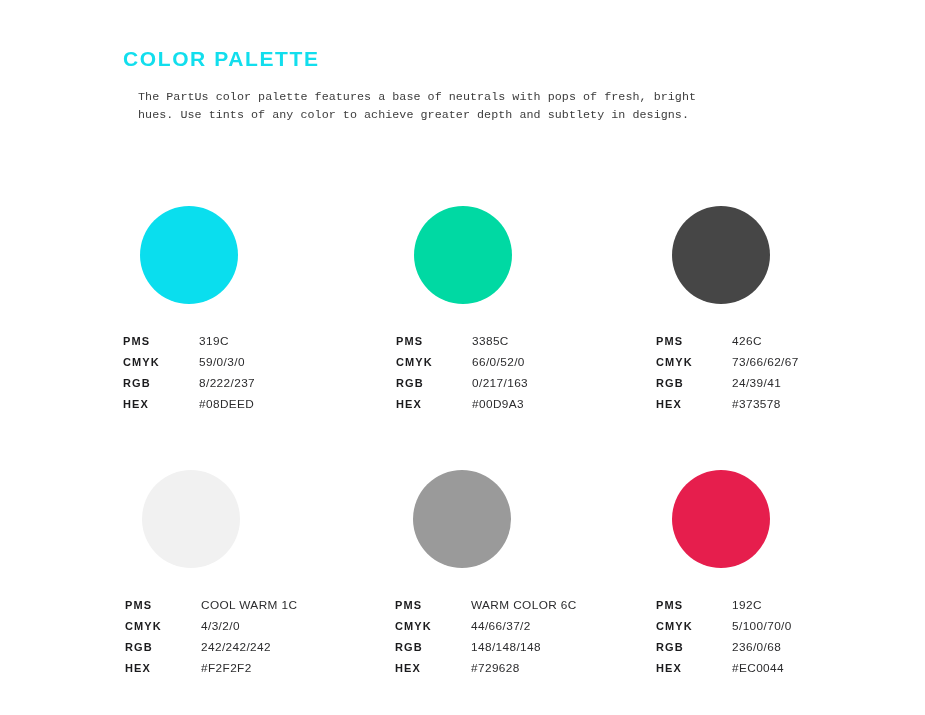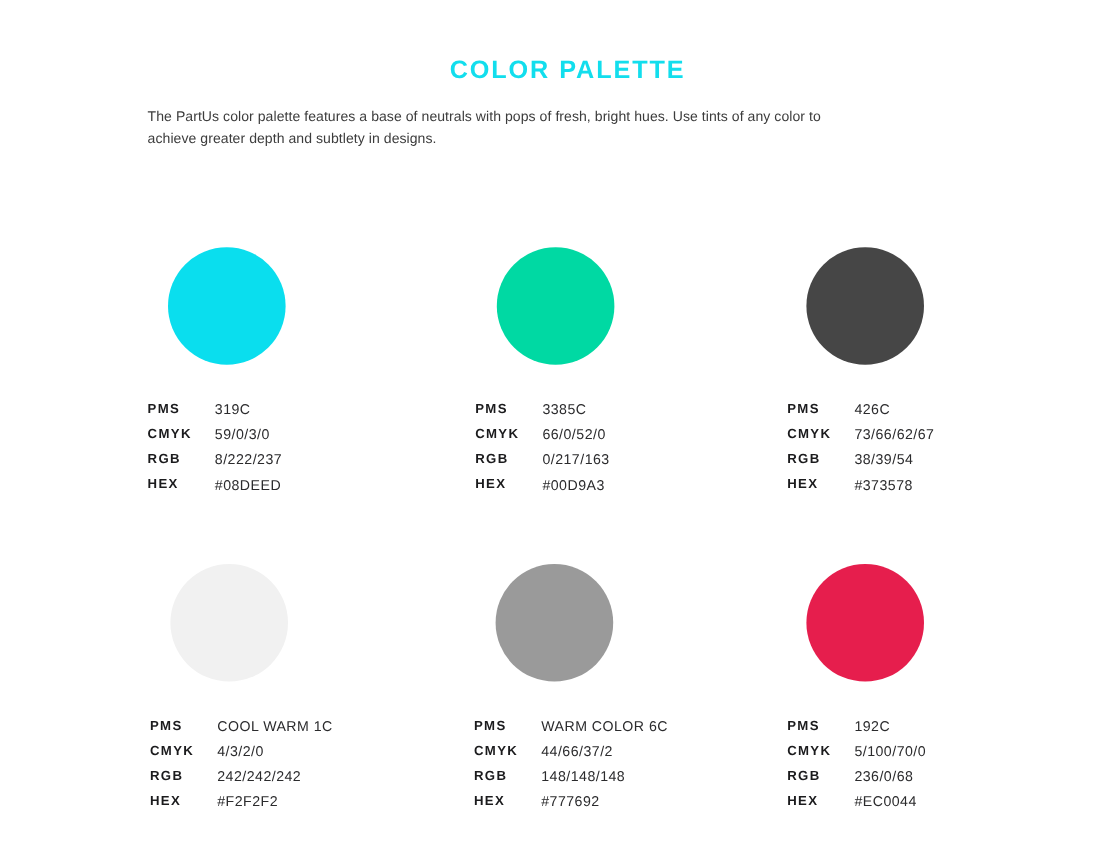--- a/index.html
+++ b/index.html
@@ -33,27 +33,28 @@
     font-size: 21px;
     font-weight: bold;
     letter-spacing: 1.6px;
     color: #12DEED;
     text-transform: uppercase;
     margin: 0;
     line-height: 26px;
     font-family: "Liberation Sans", sans-serif;
   }
   .intro {
-    margin: 0;
+    margin: 15px;
     margin-top: 17px;
     font-size: 11.7px;
     line-height: 17.5px;
     color: #3c3c3c;
     width: 572px;
     letter-spacing: 0.05px;
+    font-family: Liberation Mono, monospace;
   }
 
   
   .swatch-grid {
     position: absolute;
     left: 0;
     top: 206px;
     width: 925px;
   }
   .swatch-row {
@@ -87,20 +88,21 @@
     margin-top: 27px;
     font-size: 11.5px;
     color: #262729;
   }
   .spec-row {
     display: flex;
     align-items: flex-start;
     height: 21px;
     line-height: 21px;
     white-space: nowrap;
+    gap: 20px;
   }
   .spec-label {
     font-weight: bold;
     letter-spacing: 1.1px;
     color: #1b1b1d;
     font-size: 11px;
     width: 56px;
     flex: 0 0 56px;
   }
   .spec-value {
@@ -108,21 +110,21 @@
     font-size: 11.8px;
     letter-spacing: 0.4px;
   }
 </style>
 </head>
 <body>
 
 <div class="page">
 
   <div class="header">
-    <h1 class="page-title" style="color: rgb(18, 222, 237); text-align: center;">COLOR PALETTE</h1>
+    <h1 class="page-title" style="color: rgb(18, 222, 237);">COLOR PALETTE</h1>
     <p class="intro">The PartUs color palette features a base of neutrals with pops of fresh, bright hues. Use tints of any color to achieve greater depth and subtlety in designs.</p>
   </div>
 
   <div class="swatch-grid">
 
     <div class="swatch-row row-0">
 
       <div class="swatch col-0">
         <div class="circle" style="background:#0ADEEE"></div>
         <div class="specs">
@@ -173,21 +175,21 @@
           <div class="spec-row">
             <span class="spec-label">PMS</span>
             <span class="spec-value">426C</span>
           </div>
           <div class="spec-row">
             <span class="spec-label">CMYK</span>
             <span class="spec-value">73/66/62/67</span>
           </div>
           <div class="spec-row">
             <span class="spec-label">RGB</span>
-            <span class="spec-value">38/39/54</span>
+            <span class="spec-value">24/39/41</span>
           </div>
           <div class="spec-row">
             <span class="spec-label">HEX</span>
             <span class="spec-value">#373578</span>
           </div>
         </div>
       </div>
 
     </div>
 
@@ -225,21 +227,21 @@
           <div class="spec-row">
             <span class="spec-label">CMYK</span>
             <span class="spec-value">44/66/37/2</span>
           </div>
           <div class="spec-row">
             <span class="spec-label">RGB</span>
             <span class="spec-value">148/148/148</span>
           </div>
           <div class="spec-row">
             <span class="spec-label">HEX</span>
-            <span class="spec-value">#777692</span>
+            <span class="spec-value">#729628</span>
           </div>
         </div>
       </div>
 
       <div class="swatch col-2">
         <div class="circle" style="background:#E61E4D"></div>
         <div class="specs">
           <div class="spec-row">
             <span class="spec-label">PMS</span>
             <span class="spec-value">192C</span>

